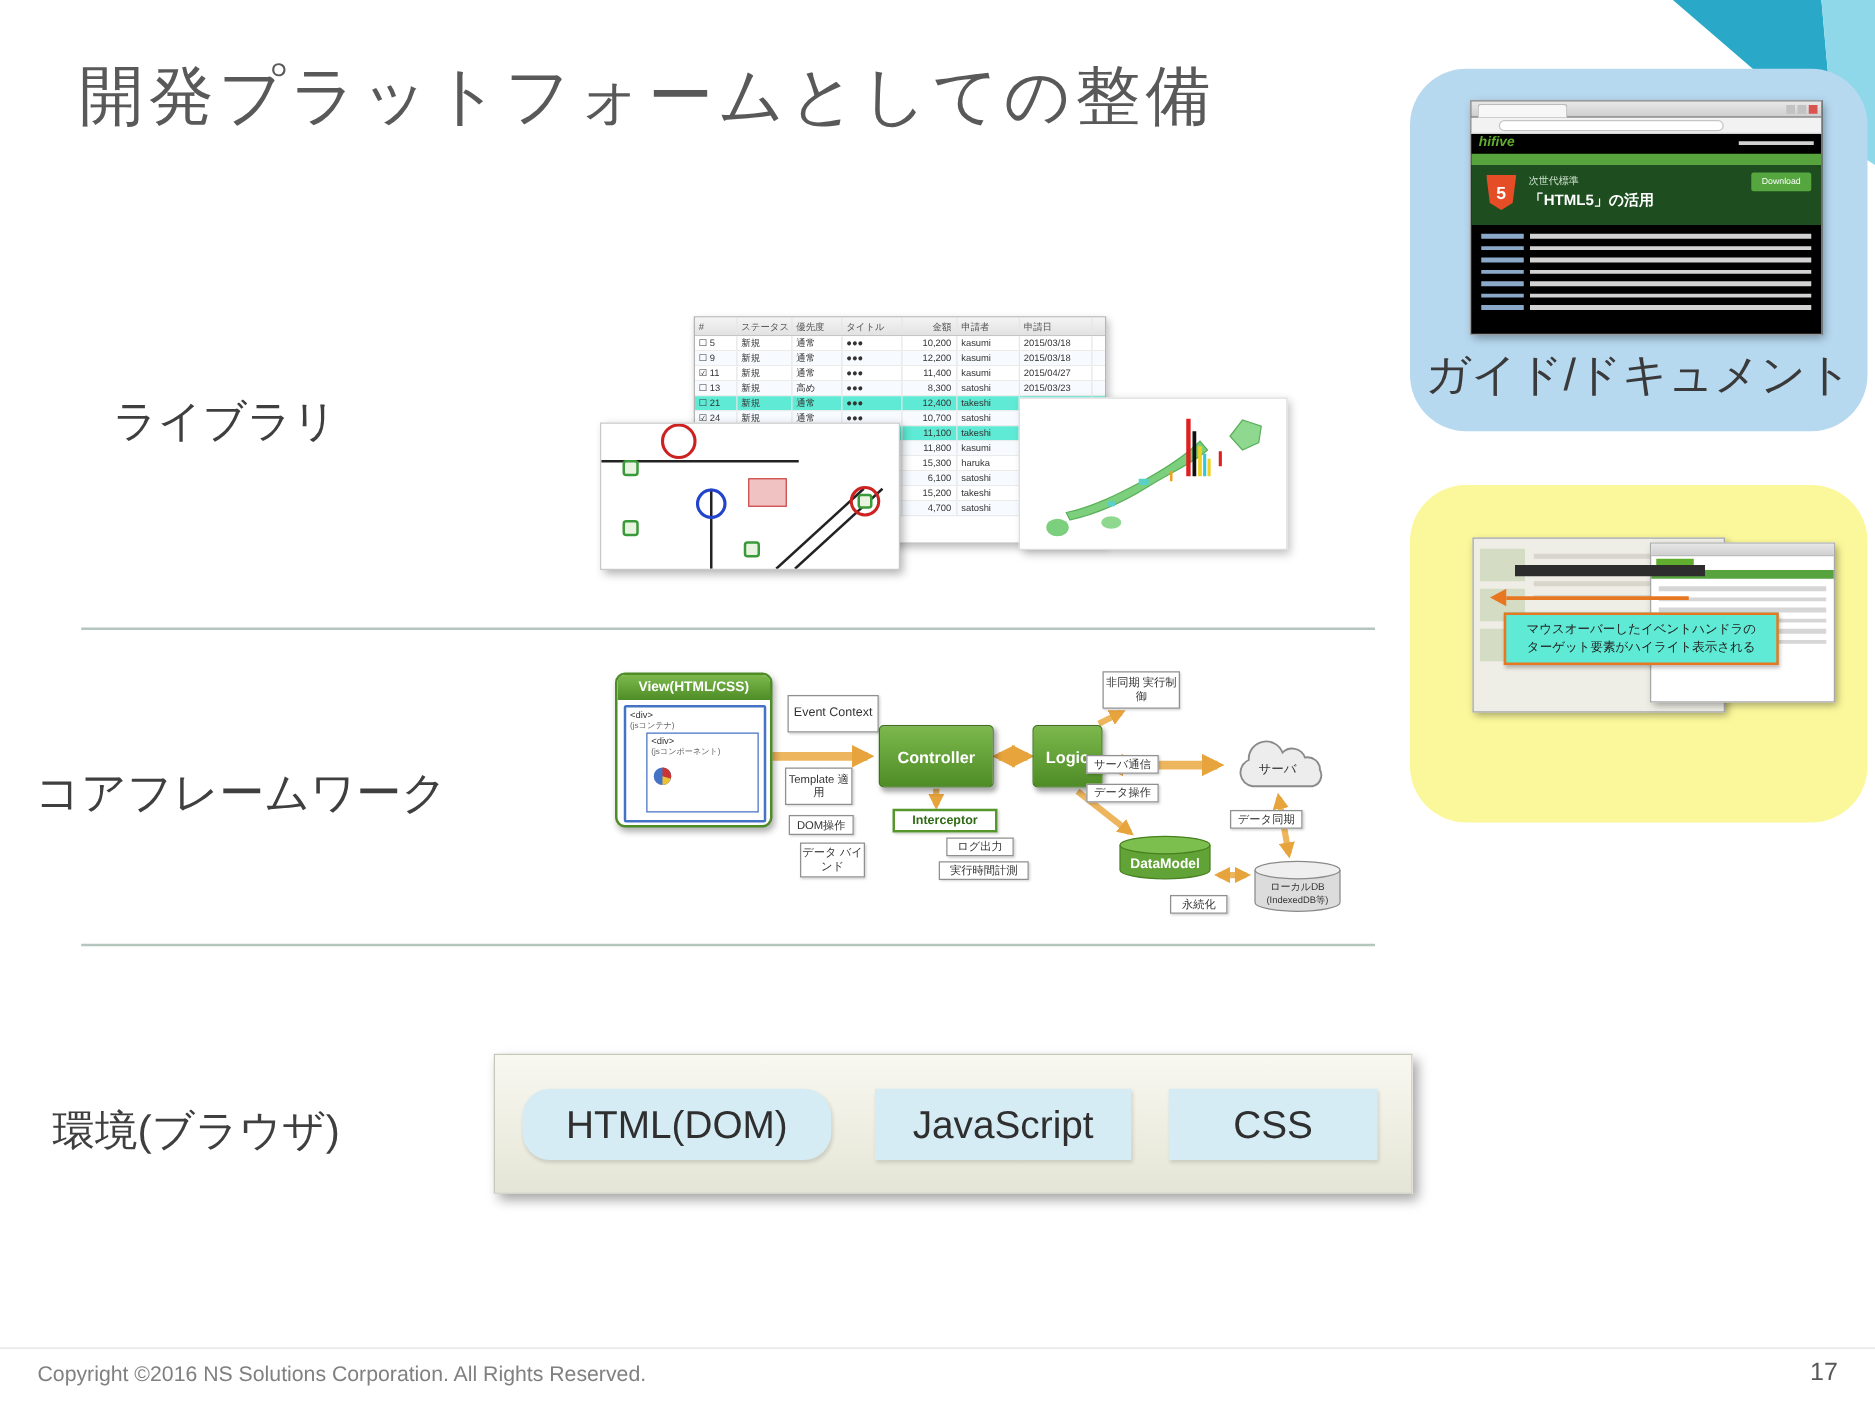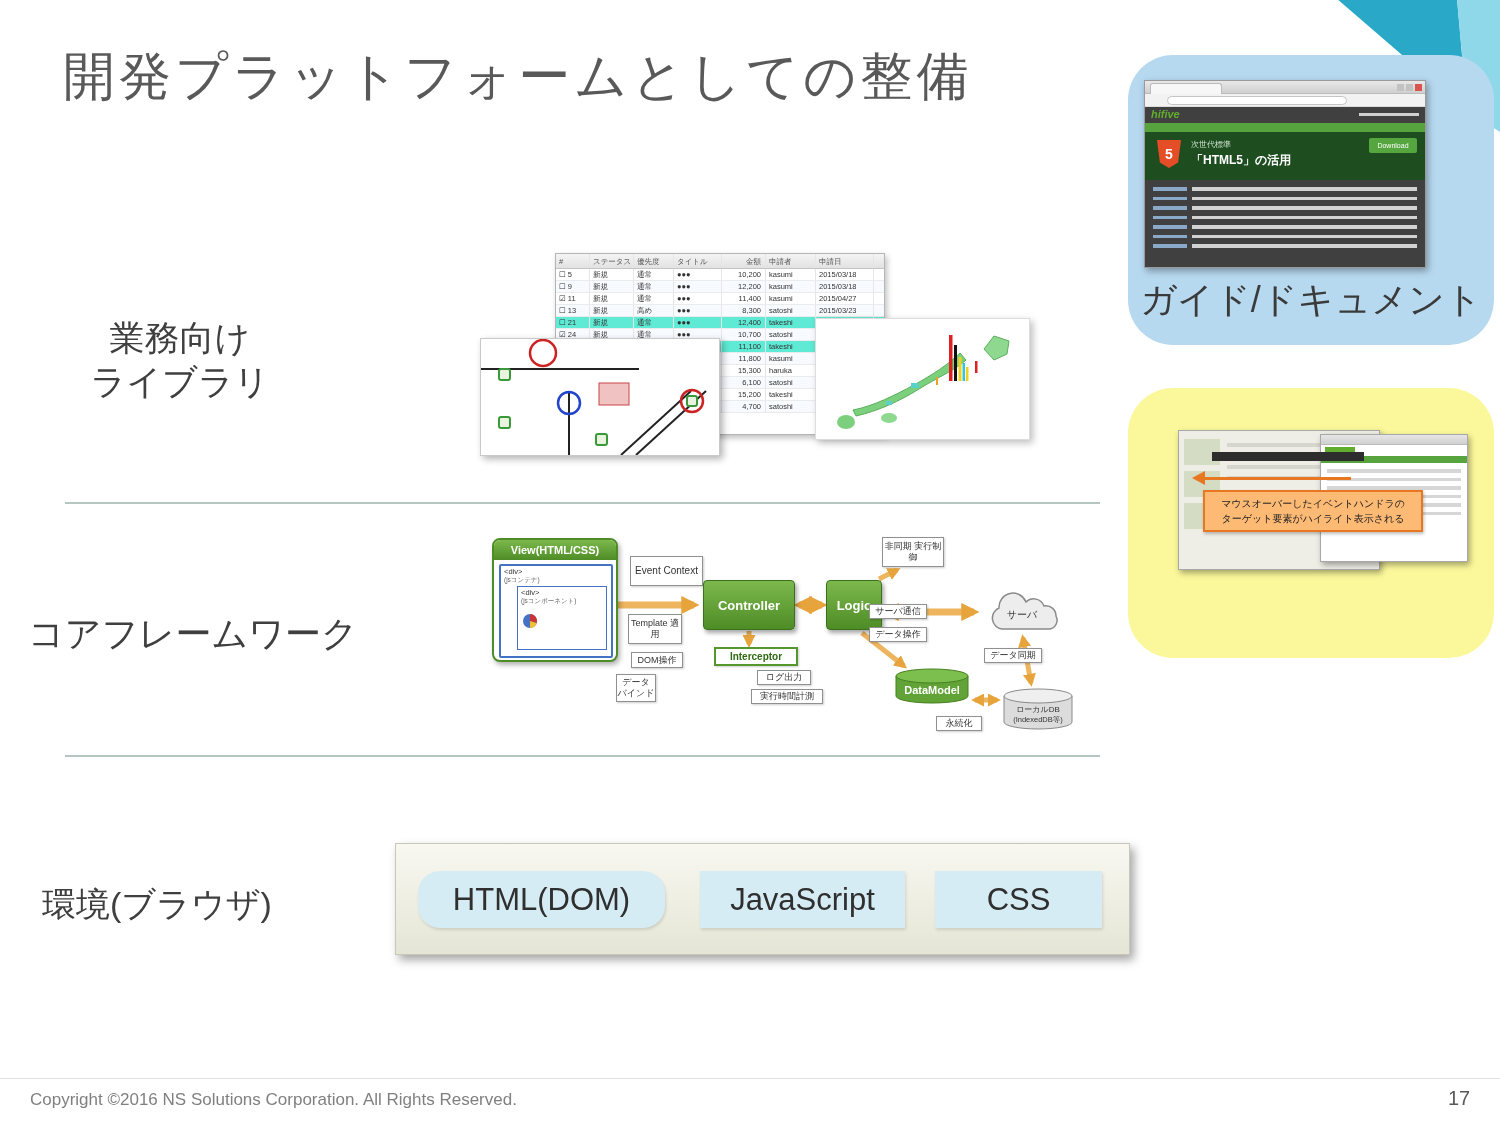--- a/index.html
+++ b/index.html
@@ -33,21 +33,21 @@
   .lib-draw { position:absolute; left:480px; top:338px; width:240px; height:118px; background:#fff; border:1px solid #c9c9c9; z-index:2; box-shadow:3px 3px 7px rgba(0,0,0,.3); }
   .lib-map { position:absolute; left:815px; top:318px; width:215px; height:122px; background:#fff; border:1px solid #ddd; z-index:2; box-shadow:3px 3px 7px rgba(0,0,0,.25); }
 
   
   .diagram { position:absolute; left:480px; top:530px; width:625px; height:235px; }
   .arrows { position:absolute; left:0; top:0; }
   .fbox { position:absolute; background:#fff; border:1px solid #909090; font-size:9px; color:#333; display:flex; align-items:center; justify-content:center; text-align:center; line-height:1.2; box-shadow:1px 1px 2px rgba(0,0,0,.2); z-index:2; }
   .b-event { left:150px; top:26px; width:73px; height:30px; font-size:10px; }
   .b-template { left:148px; top:84px; width:54px; height:30px; }
   .b-dom { left:151px; top:122px; width:52px; height:16px; }
-  .b-databind { left:136px; top:144px; width:40px; height:28px; }
+  .b-databind { left:160px; top:144px; width:52px; height:28px; }
   .b-log { left:277px; top:140px; width:54px; height:15px; }
   .b-exec { left:271px; top:159px; width:72px; height:15px; }
   .b-async { left:402px; top:7px; width:62px; height:30px; }
   .b-scomm { left:389px; top:74px; width:58px; height:15px; }
   .b-dops { left:389px; top:97px; width:58px; height:15px; }
   .b-dsync { left:504px; top:118px; width:58px; height:15px; }
   .b-persist { left:456px; top:186px; width:46px; height:15px; }
   .gnode { position:absolute; display:flex; align-items:center; justify-content:center; background:linear-gradient(#7cb84c,#4e8c26); border:1px solid #3c701d; border-radius:4px; color:#fff; font-weight:bold; font-size:13px; box-shadow:2px 3px 4px rgba(0,0,0,.35); z-index:2; }
   .b-controller { left:223px; top:50px; width:92px; height:50px; }
   .b-logic { left:346px; top:50px; width:56px; height:50px; }
@@ -65,21 +65,21 @@
   
   .env-outer { position:absolute; left:395px; top:843px; width:735px; height:112px; background:linear-gradient(#f8f8f1,#e5e5d6); border:1px solid #c8c8ba; box-shadow:4px 5px 9px rgba(0,0,0,.35); }
   .env-item { position:absolute; top:871px; height:57px; background:#d6ecf4; display:flex; align-items:center; justify-content:center; font-size:31px; color:#2f2f2f; box-shadow:1px 2px 3px rgba(0,0,0,.12); }
   .env-html { left:418px; width:247px;border-radius:22px; }
   .env-js { left:700px; width:205px; }
   .env-css { left:935px; width:167px; }
 
   
   .guide-panel { position:absolute; left:1128px; top:55px; width:366px; height:290px; background:#b7d9f0; border-radius:45px; }
   .guide-label { position:absolute; left:1128px; top:276px; width:366px; text-align:center; font-size:36px; color:#3a3a3a; white-space:nowrap; }
-  .browser { position:absolute; left:1144px; top:80px; width:282px; height:188px; background:#404040; border:1px solid #9a9a9a; box-shadow:2px 3px 7px rgba(0,0,0,.35); }
+  .browser { position:absolute; left:1176px; top:80px; width:282px; height:188px; background:#000000; border:1px solid #9a9a9a; box-shadow:2px 3px 7px rgba(0,0,0,.35); }
   .b-titlebar { height:13px; background:linear-gradient(#e8e8e8,#cfcfcf); position:relative; border-bottom:1px solid #bbb; }
   .b-tab { position:absolute; left:5px; top:2px; width:72px; height:11px; background:#f7f7f7; border:1px solid #bbb; border-bottom:none; border-radius:3px 3px 0 0; }
   .b-btns { position:absolute; right:3px; top:3px; display:flex; gap:2px; }
   .b-btns span { width:7px; height:7px; background:#c2c2c2; display:block; }
   .b-btns .close { background:#d9534f; }
   .b-toolbar { height:13px; background:#f2f2f2; border-bottom:1px solid #ddd; position:relative; }
   .b-url { position:absolute; left:22px; top:2px; width:180px; height:9px; background:#fff; border:1px solid #c5c5c5; border-radius:5px; }
   .b-content { position:relative; height:160px; overflow:hidden; }
   .b-brandrow { height:16px; position:relative; }
   .hifive-logo { position:absolute; left:6px; top:1px; font-size:11px; font-weight:bold; font-style:italic; color:#61ad2d; }
@@ -106,41 +106,40 @@
   .twin-back { position:absolute; left:1320px; top:434px; width:148px; height:128px; background:#fff; border:1px solid #a8a8a8; box-shadow:2px 3px 6px rgba(0,0,0,.35); z-index:1; }
   .tb-title { height:10px; background:linear-gradient(#e6e6e6,#d0d0d0); border-bottom:1px solid #bbb; position:relative; }
   .tb-brand { height:10px; position:relative; }
   .tb-brand .green-bar { position:absolute; left:4px; top:2px; width:30px; height:5px; background:#61ad2d; }
   .tb-strip { height:7px; background:#57a33e; margin:1px 0 3px 0; }
   .tb-rows { padding:3px 6px; }
   .tb-rows span { display:block; height:3.5px; background:#d6d6d6; margin-bottom:5px; }
   .t-darkbar { position:absolute; left:1212px; top:452px; width:152px; height:9px; background:#2d2d2d; z-index:3; }
   .t-arrowline { position:absolute; left:1205px; top:477px; width:146px; height:3px; background:#e87722; z-index:3; }
   .t-arrowhead { position:absolute; left:1192px; top:471px; width:0; height:0; border-top:7px solid transparent; border-bottom:7px solid transparent; border-right:13px solid #e87722; z-index:3; }
-  .t-callout { position:absolute; left:1203px; top:490px; width:220px; background:#fdba74; border:2px solid #e87722; padding:4px 2px; font-size:10px; color:#222; text-align:center; line-height:1.5; z-index:3; box-shadow:1px 2px 3px rgba(0,0,0,.25); }
+  .t-callout { position:absolute; left:1203px; top:490px; width:220px; background:#5eead4; border:2px solid #e87722; padding:4px 2px; font-size:10px; color:#222; text-align:center; line-height:1.5; z-index:3; box-shadow:1px 2px 3px rgba(0,0,0,.25); }
 
   
   .footer-line { position:absolute; left:0; top:1078px; width:1500px; border-top:1px solid #e2e2e2; }
   .copyright { position:absolute; left:30px; top:1090px; font-size:17px; color:#808080; }
   .page-num { position:absolute; left:1448px; top:1087px; font-size:20px; color:#595959; }
 </style>
 </head>
 <body>
 
 <div class="slide">
 
   <div class="corner">
     <div class="corner-dark"></div>
     <div class="corner-light"></div>
   </div>
 
   <div class="title">開発プラットフォームとしての整備</div>
 
   <div class="lib-label">
-    <div>業務向け</div>
     <div>ライブラリ</div>
   </div>
   <div class="fw-label">コアフレームワーク</div>
   <div class="env-label">環境(ブラウザ)</div>
 
   <div class="divider d1"></div>
   <div class="divider d2"></div>
 
   <div class="lib-table">
     <div class="mt-head">

